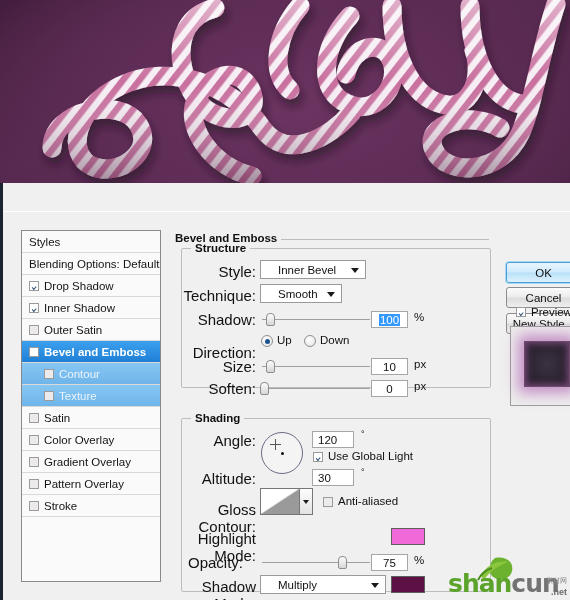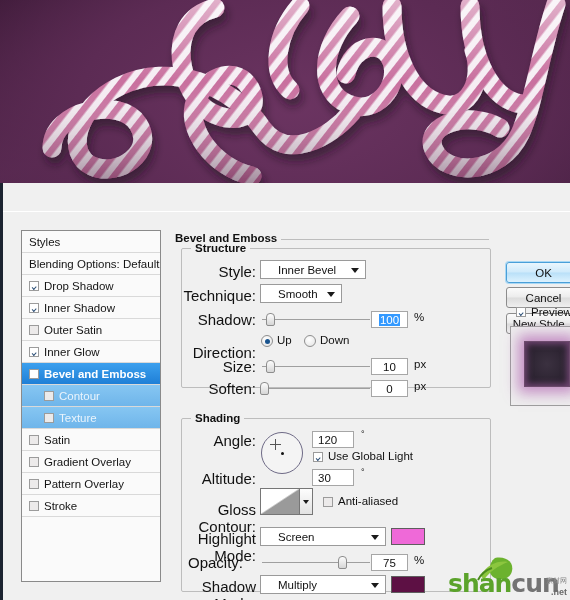--- a/index.html
+++ b/index.html
@@ -159,34 +159,34 @@
       </div>
       <div class="srow">
         <span class="cbx on"></span><span>Drop Shadow</span>
       </div>
       <div class="srow">
         <span class="cbx on"></span><span>Inner Shadow</span>
       </div>
       <div class="srow">
         <span class="cbx gr"></span><span>Outer Satin</span>
       </div>
-      <div class="srow">
-        <span class="cbx on"></span><span>Inner Glow</span>
-      </div>
       <div class="srow sel">
         <span class="cbx on2"></span><span>Bevel and Emboss</span>
       </div>
       <div class="srow sub sel">
         <span class="cbx gr"></span><span>Contour</span>
       </div>
       <div class="srow sub sel">
         <span class="cbx gr"></span><span>Texture</span>
       </div>
       <div class="srow">
         <span class="cbx gr"></span><span>Satin</span>
+      </div>
+      <div class="srow">
+        <span class="cbx gr"></span><span>Color Overlay</span>
       </div>
       <div class="srow">
         <span class="cbx gr"></span><span>Gradient Overlay</span>
       </div>
       <div class="srow">
         <span class="cbx gr"></span><span>Pattern Overlay</span>
       </div>
       <div class="srow">
         <span class="cbx gr"></span><span>Stroke</span>
       </div>
@@ -269,24 +269,20 @@
       <div class="gloss" style="left:89px;top:258px;">
         <div class="ramp"></div>
       </div>
       <div class="gbtn" style="left:129px;top:258px;">
         <span class="arrow" style="right:3px;top:11px;border-left-width:3.5px;border-right-width:3.5px;border-top-width:4px;"></span>
       </div>
       <span class="cbx gr" style="position:absolute;left:152px;top:267px;"></span>
       <div class="unit" style="left:167px;top:265px;">Anti-aliased</div>
 
       <div class="lbl" style="left:0px;top:300px;width:85px;">Highlight Mode:</div>
-      <div class="sel-box" style="left:89px;top:297px;width:126px;">
-        <span>Screen</span>
-        <span class="arrow"></span>
-      </div>
       <div class="swatch" style="left:220px;top:298px;background:#ef69d8;"></div>
 
       <div class="lbl" style="left:1px;top:324px;width:71px;">Opacity:</div>
       <div class="track" style="left:91px;top:332px;width:108px;"></div>
       <div class="thumb" style="left:167px;top:326px;"></div>
       <div class="num" style="left:200px;top:324px;width:37px;">
         <span>75</span>
       </div>
       <div class="unit" style="left:243px;top:324px;">%</div>
 

